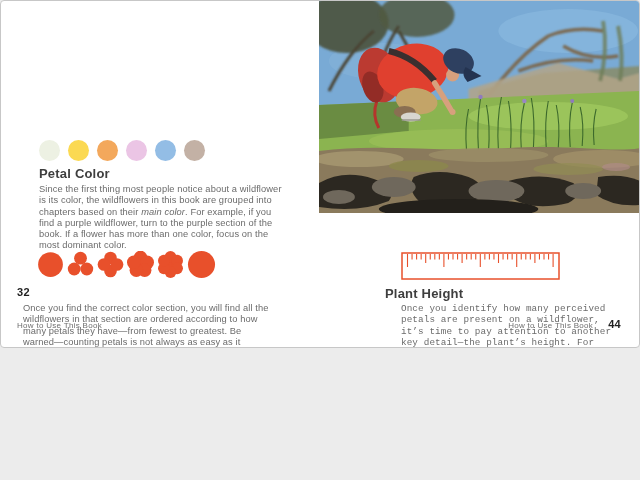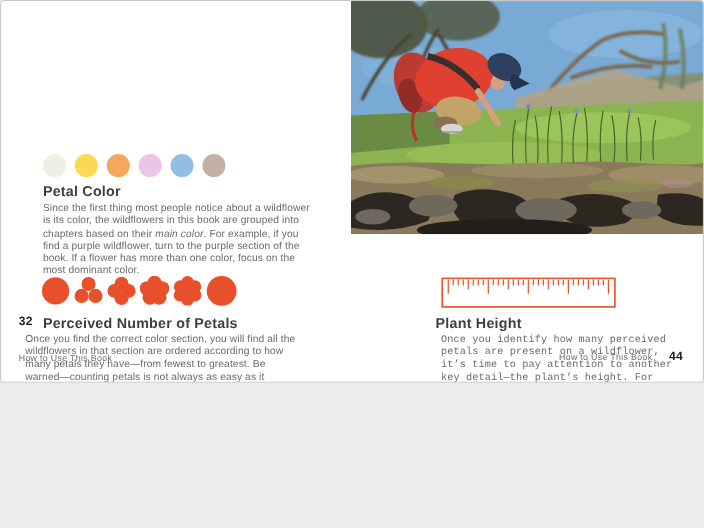--- a/index.html
+++ b/index.html
@@ -18,21 +18,21 @@
   #petal-color-body{left:38px;top:183px;width:250px;}
   .petal-row{position:absolute;left:36px;top:249px;display:flex;align-items:center;gap:3px;}
   .petal-row svg{display:block;}
   #petal-count-heading{left:38px;top:285px;}
   #petal-count-body{left:22px;top:302px;width:252px;}
   
   .photo{position:absolute;left:318px;top:0;width:321px;height:212px;overflow:hidden;}
   .photo svg{display:block;width:100%;height:100%;}
   .ruler{position:absolute;left:400px;top:251px;}
   .ruler svg{display:block;}
-  #plant-height-heading{left:395px;top:285px;text-align:right;}
+  #plant-height-heading{left:384px;top:285px;text-align:right;}
   #plant-height-body{left:400px;top:302px;width:218px;font-family:Liberation Mono, monospace;}
   
   .footer{position:absolute;bottom:17px;display:flex;align-items:baseline;}
   .footer-left{left:16px;gap:23px;flex-direction:column;}
   .footer-right{right:18px;gap:15px;}
   .page-number{font-size:11px;font-weight:bold;color:#1f1f1f;letter-spacing:.3px;}
   .running-title{font-size:8px;color:#6e6e6e;letter-spacing:.3px;}
 </style>
 </head>
 <body>
@@ -82,21 +82,20 @@
         <circle cx="17.9" cy="15.4" r="5.2"></circle>
         <circle cx="12" cy="18.8" r="5.2"></circle>
         <circle cx="6.1" cy="15.4" r="5.2"></circle>
         <circle cx="6.1" cy="8.6" r="5.2"></circle>
       </svg>
     <svg width="29" height="29" viewBox="0 0 24 24">
         <circle cx="12" cy="12" r="11.2" fill="currentColor"></circle>
       </svg>
   </div>
 
-  <h2 class="heading" id="petal-count-heading">Perceived Number of Petals</h2>
 
   <p class="body-text" id="petal-count-body">Once you find the correct color section, you will find all the wildflowers in that section are ordered according to how many petals they have—from fewest to greatest. Be warned—counting petals is not always as easy as it sounds. Whereas most wildflowers have three, four, five, or six petals, some don’t have any at all! Sometimes petals are green, so they get mistaken for leaves or other plant parts. To further complicate things, many wildflowers have hundreds of petals and are classified as composite flowers, which you can learn more about in the Quick Reference section of this book.</p>
 
   <div class="footer footer-left">
     <span class="page-number">32</span>
     <span class="running-title">How to Use This Book</span>
   </div>
 
   <div class="photo">
     <svg viewBox="0 0 322 212" preserveAspectRatio="none">

